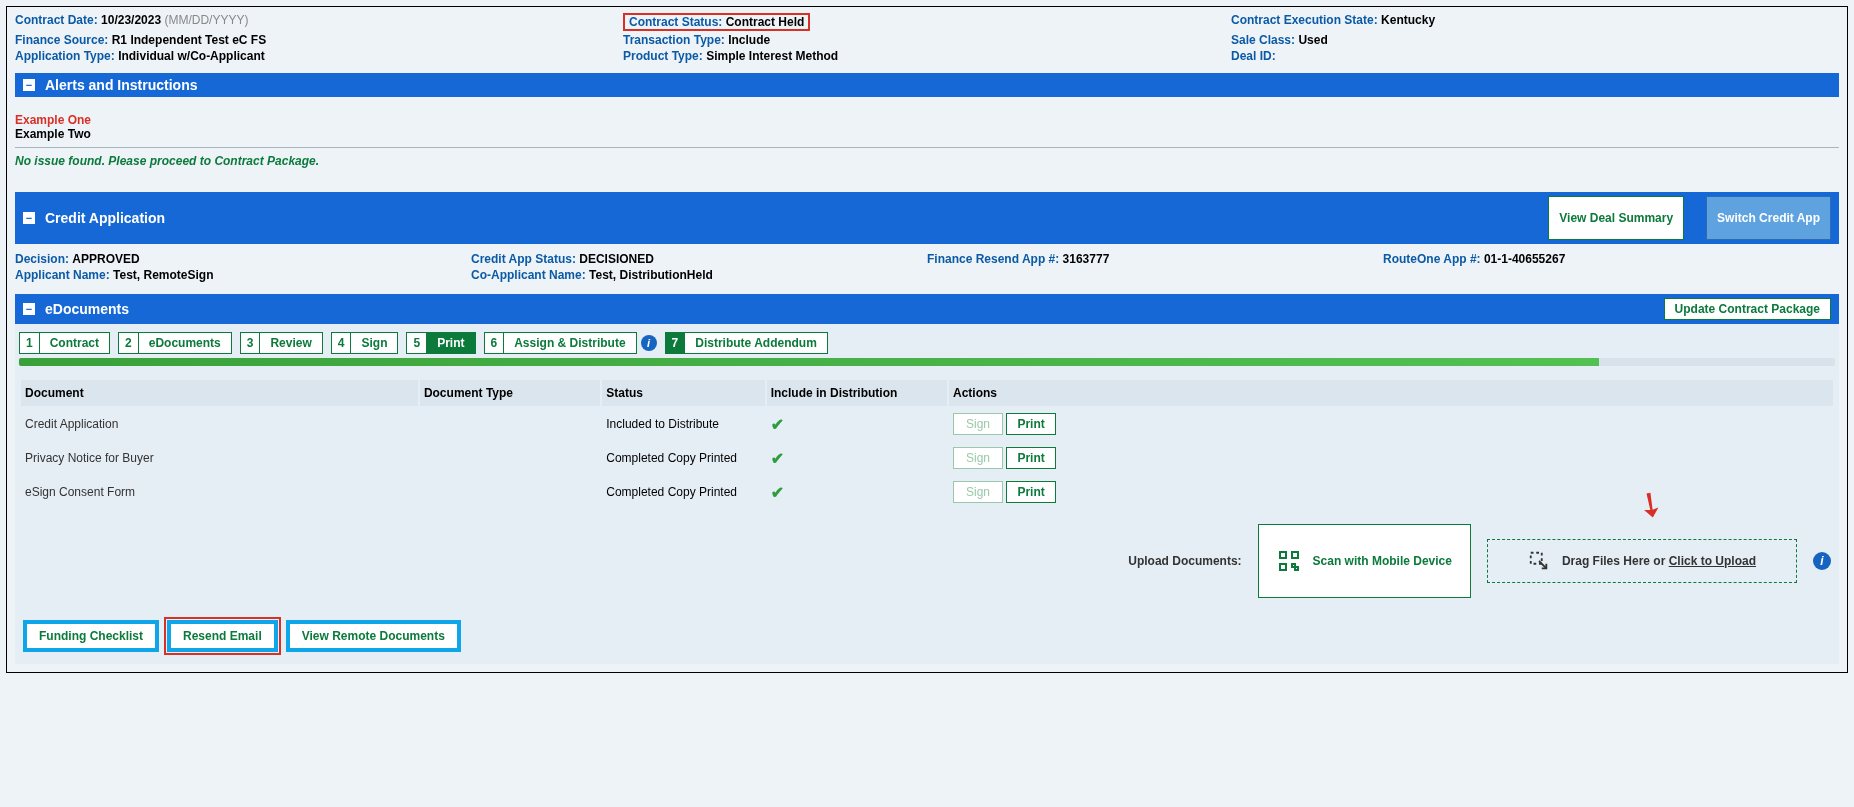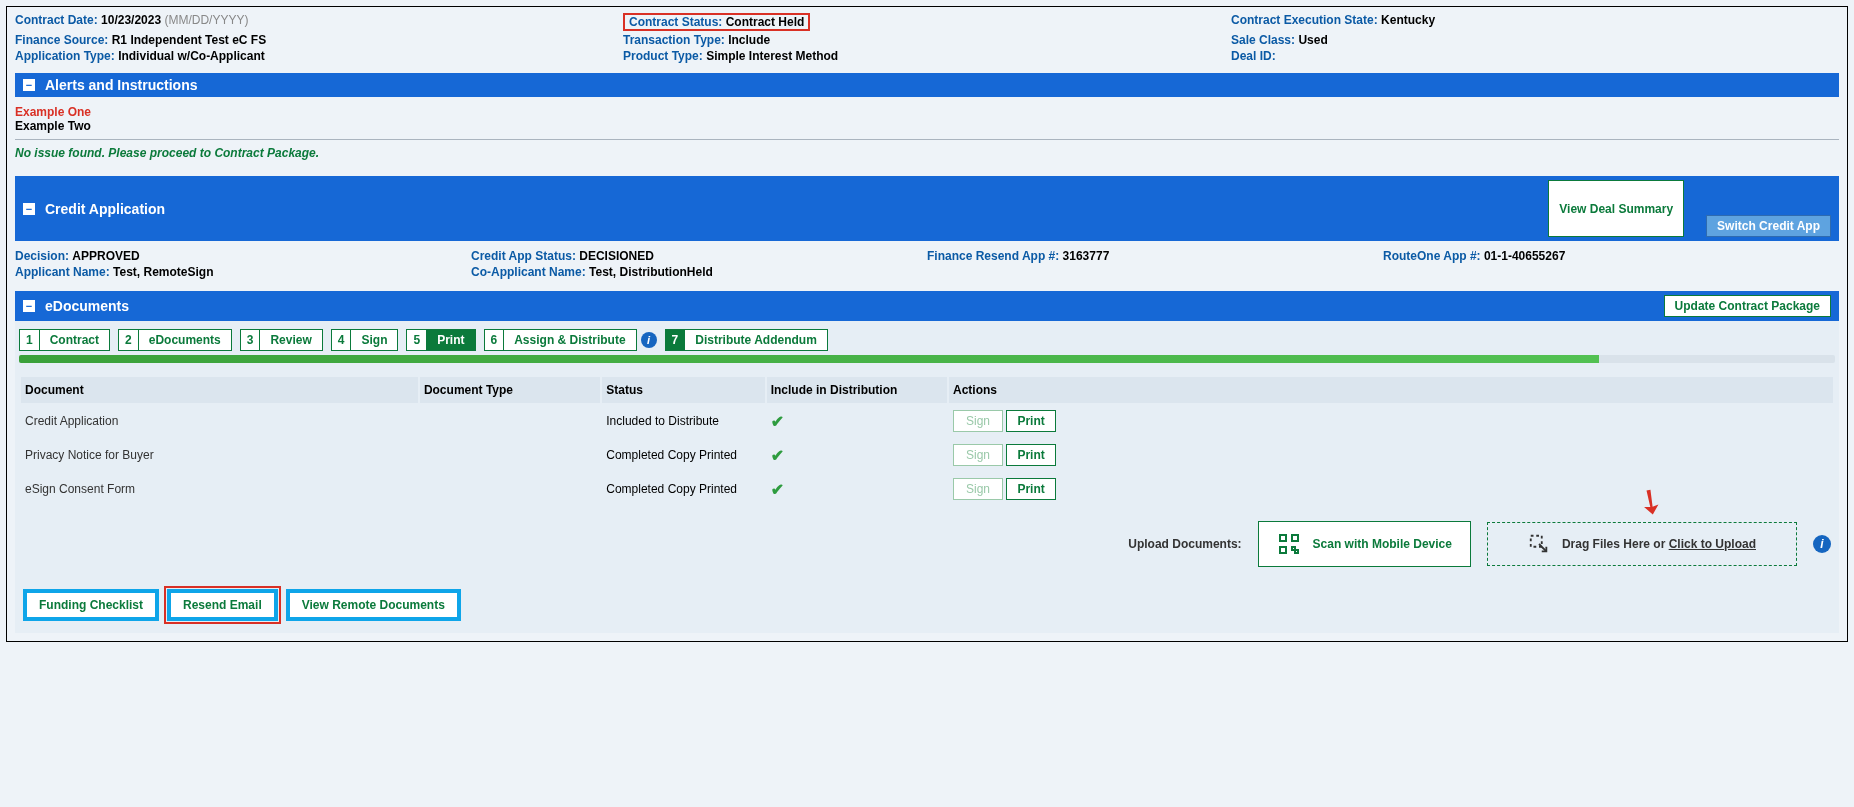--- a/index.html
+++ b/index.html
@@ -76,28 +76,27 @@
     font-size: 12px;
     padding: 3px 10px;
     cursor: pointer;
   }
   .btn-blue {
     background: #5ea3e0;
     border: 1px solid #2e6bb0;
     color: #fff;
     font-weight: bold;
     font-size: 12px;
-    padding: 3px 10px;
-    cursor: pointer;
-    margin-top: 35px;
+    padding: 14px 10px;
+    cursor: pointer;
   }
 
   
   .alerts-body {
-    padding: 8px 0;
+    padding: 16px 0;
   }
   .alert-red { color: #d93025; font-weight: bold; }
   .alert-black { color: #000; font-weight: bold; }
   .hr { border: none; border-top: 1px solid #aab4bf; margin: 6px 0; }
   .alert-green { color: #0b7a3b; font-style: italic; font-weight: bold; }
 
   
   .credit-body {
     display: grid;
     grid-template-columns: 1fr 1fr 1fr 1fr;
@@ -212,21 +211,21 @@
     align-items: center;
     justify-content: flex-end;
     gap: 16px;
     padding: 14px 4px;
     position: relative;
   }
   .upload-label { font-weight: bold; color: #333; }
   .scan-box {
     border: 1px solid #0b7a3b;
     background: #fff;
-    padding: 10px 18px;
+    padding: 24px 18px;
     display: flex;
     align-items: center;
     gap: 12px;
     color: #0b7a3b;
     font-weight: bold;
     cursor: pointer;
   }
   .drag-box {
     border: 1px dashed #0b7a3b;
     padding: 10px 40px;

